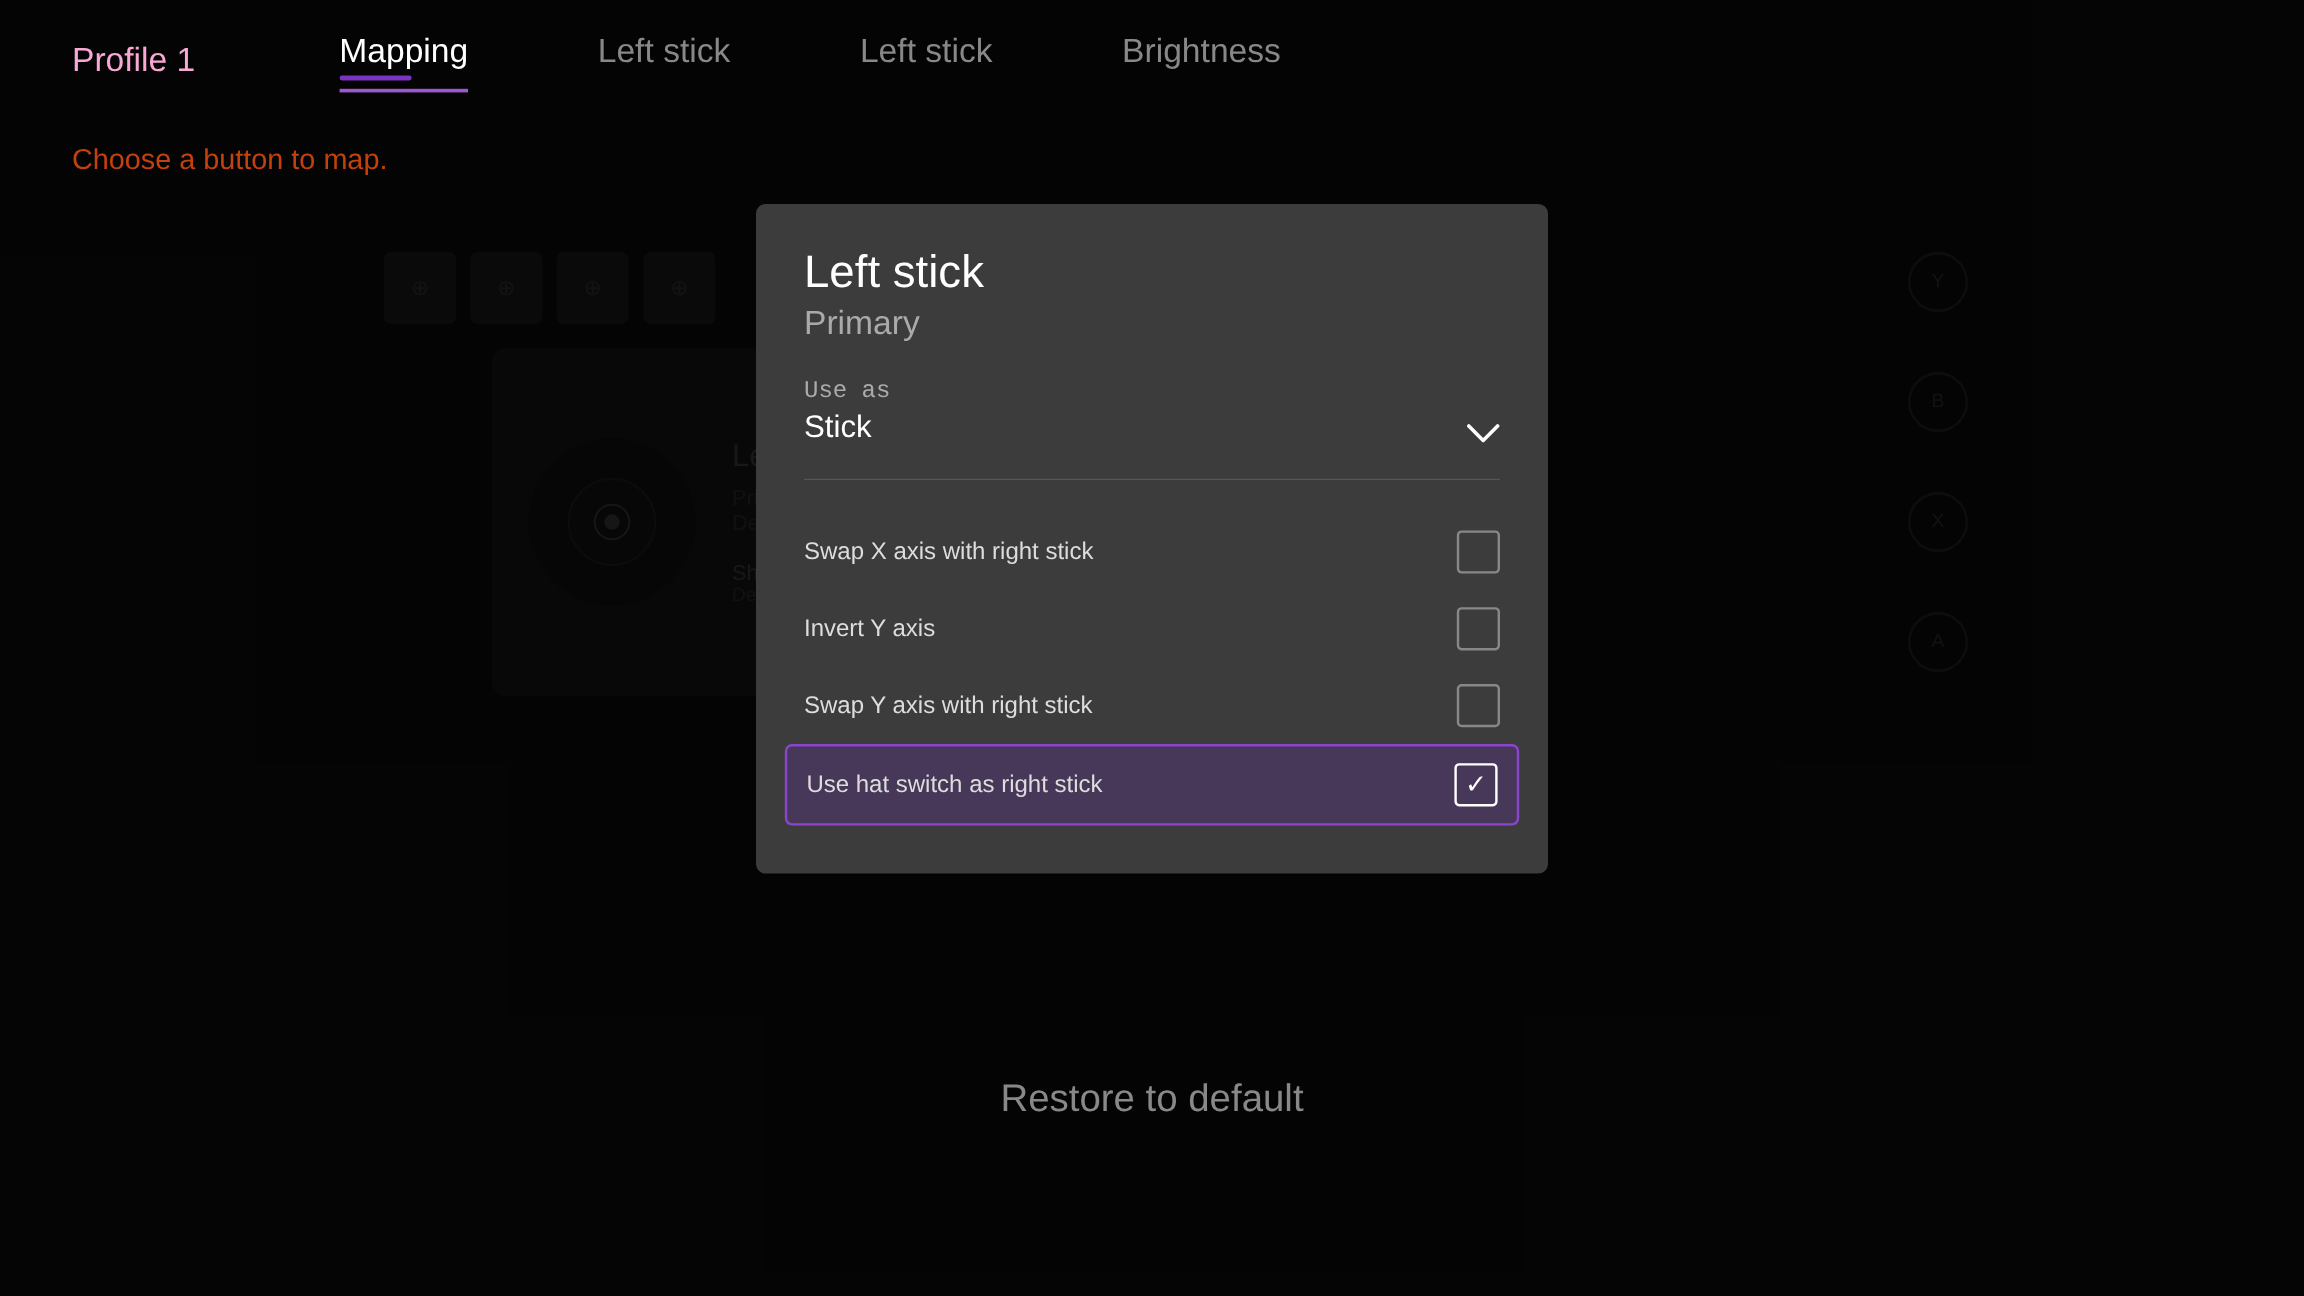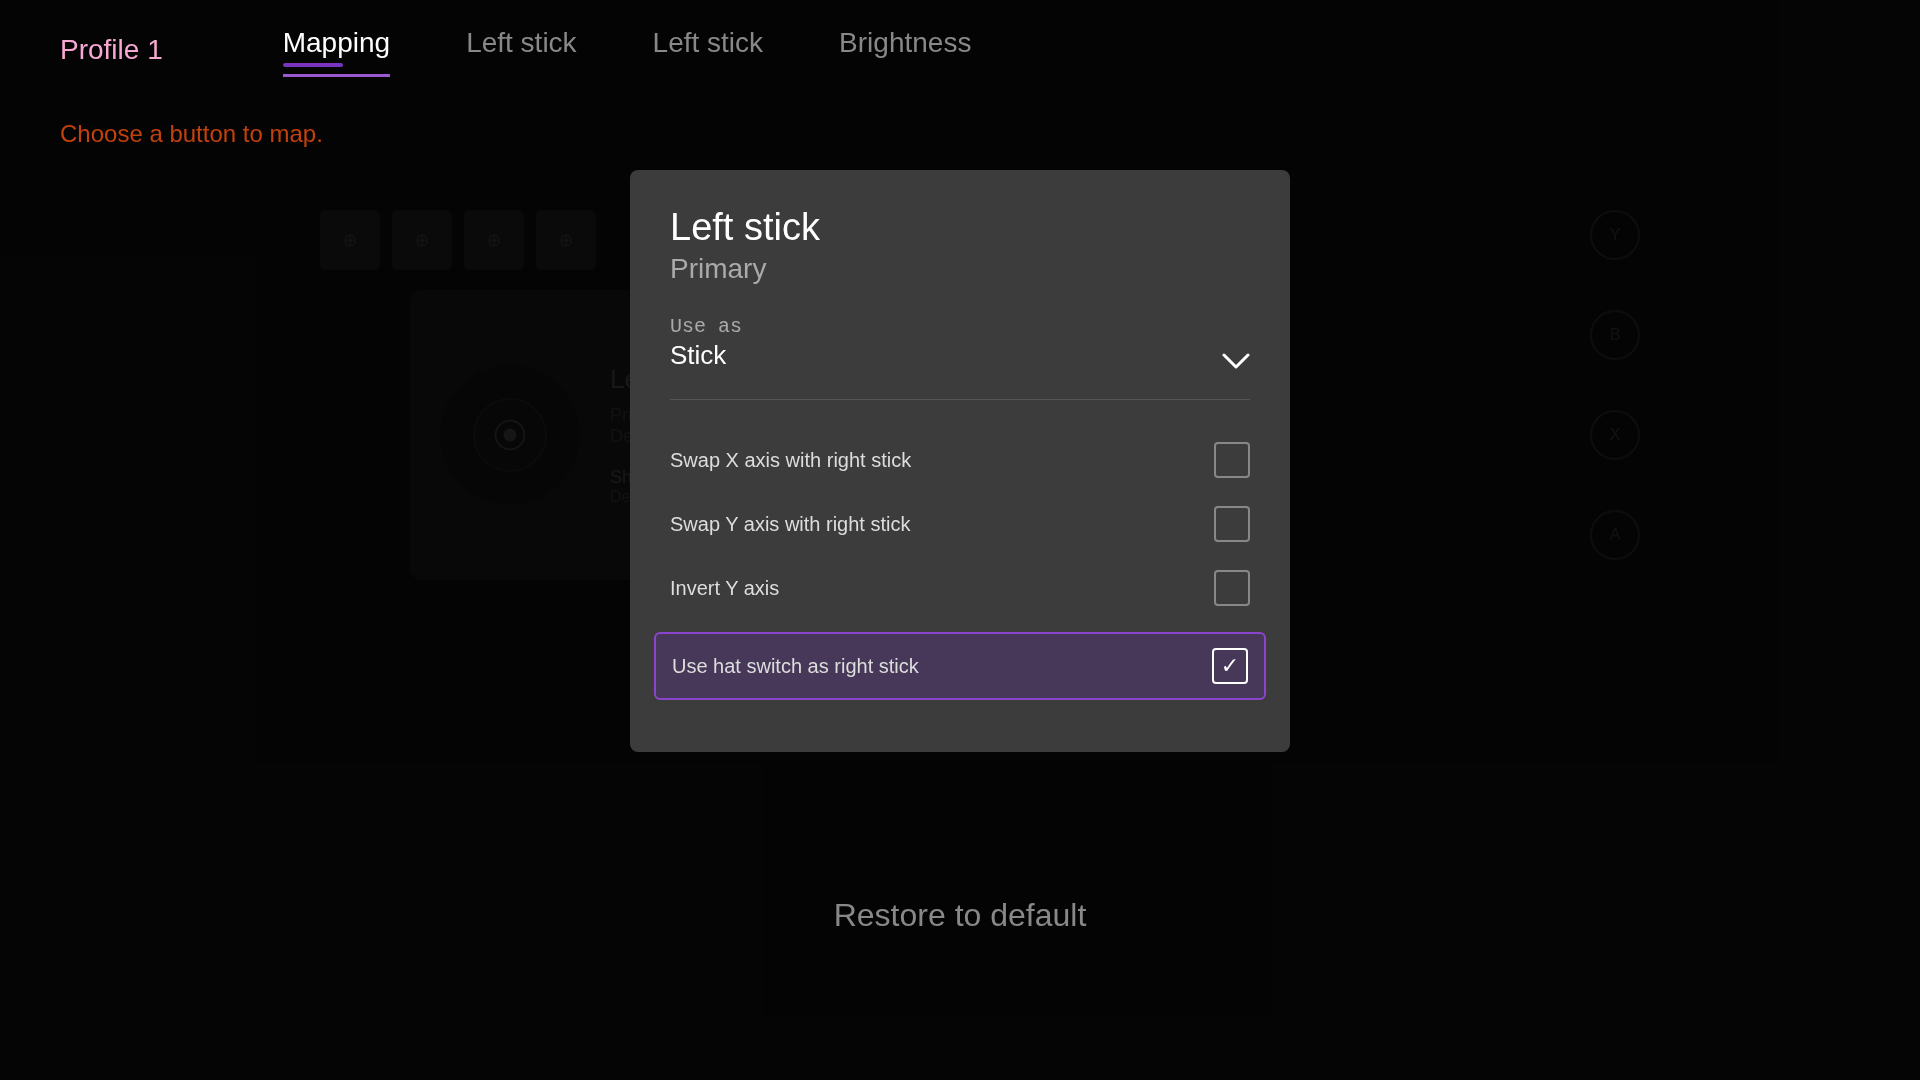--- a/index.html
+++ b/index.html
@@ -44,21 +44,21 @@
 
     .profile-title {
       font-size: 28px;
       font-weight: 300;
       color: #f9a8d4;
       margin-right: 120px;
     }
 
     .nav-tabs {
       display: flex;
-      gap: 76px;
+      gap: 108px;
     }
 
     .nav-tab {
       font-size: 28px;
       font-weight: 300;
       color: #888888;
       cursor: pointer;
       padding-bottom: 6px;
       position: relative;
     }
@@ -273,21 +273,21 @@
       font-size: 22px;
       line-height: 1;
     }
 
     
     .checkbox-row.highlighted {
       background-color: rgba(100, 50, 160, 0.3);
       border: 2px solid #8b45cc;
       border-radius: 6px;
       padding: 14px 16px;
-      margin: 12px -16px;
+      margin: 0 -16px;
     }
 
     .checkbox-row.normal {
       padding: 14px 0;
     }
 
     
     .restore-section {
       position: absolute;
       bottom: 130px;
@@ -401,26 +401,26 @@
   </div>
 
   <div class="divider"></div>
 
   <div class="checkbox-row normal">
     <span class="checkbox-row-label">Swap X axis with right stick</span>
     <div class="checkbox-box"></div>
   </div>
 
   <div class="checkbox-row normal">
+    <span class="checkbox-row-label">Invert Y axis</span>
+    <div class="checkbox-box"></div>
+  </div>
+
+  <div class="checkbox-row normal">
     <span class="checkbox-row-label">Swap Y axis with right stick</span>
-    <div class="checkbox-box"></div>
-  </div>
-
-  <div class="checkbox-row normal">
-    <span class="checkbox-row-label">Invert Y axis</span>
     <div class="checkbox-box"></div>
   </div>
 
   <div class="checkbox-row highlighted">
     <span class="checkbox-row-label">Use hat switch as right stick</span>
     <div class="checkbox-box checked">
       <span class="checkmark">✓</span>
     </div>
   </div>
 </div>

